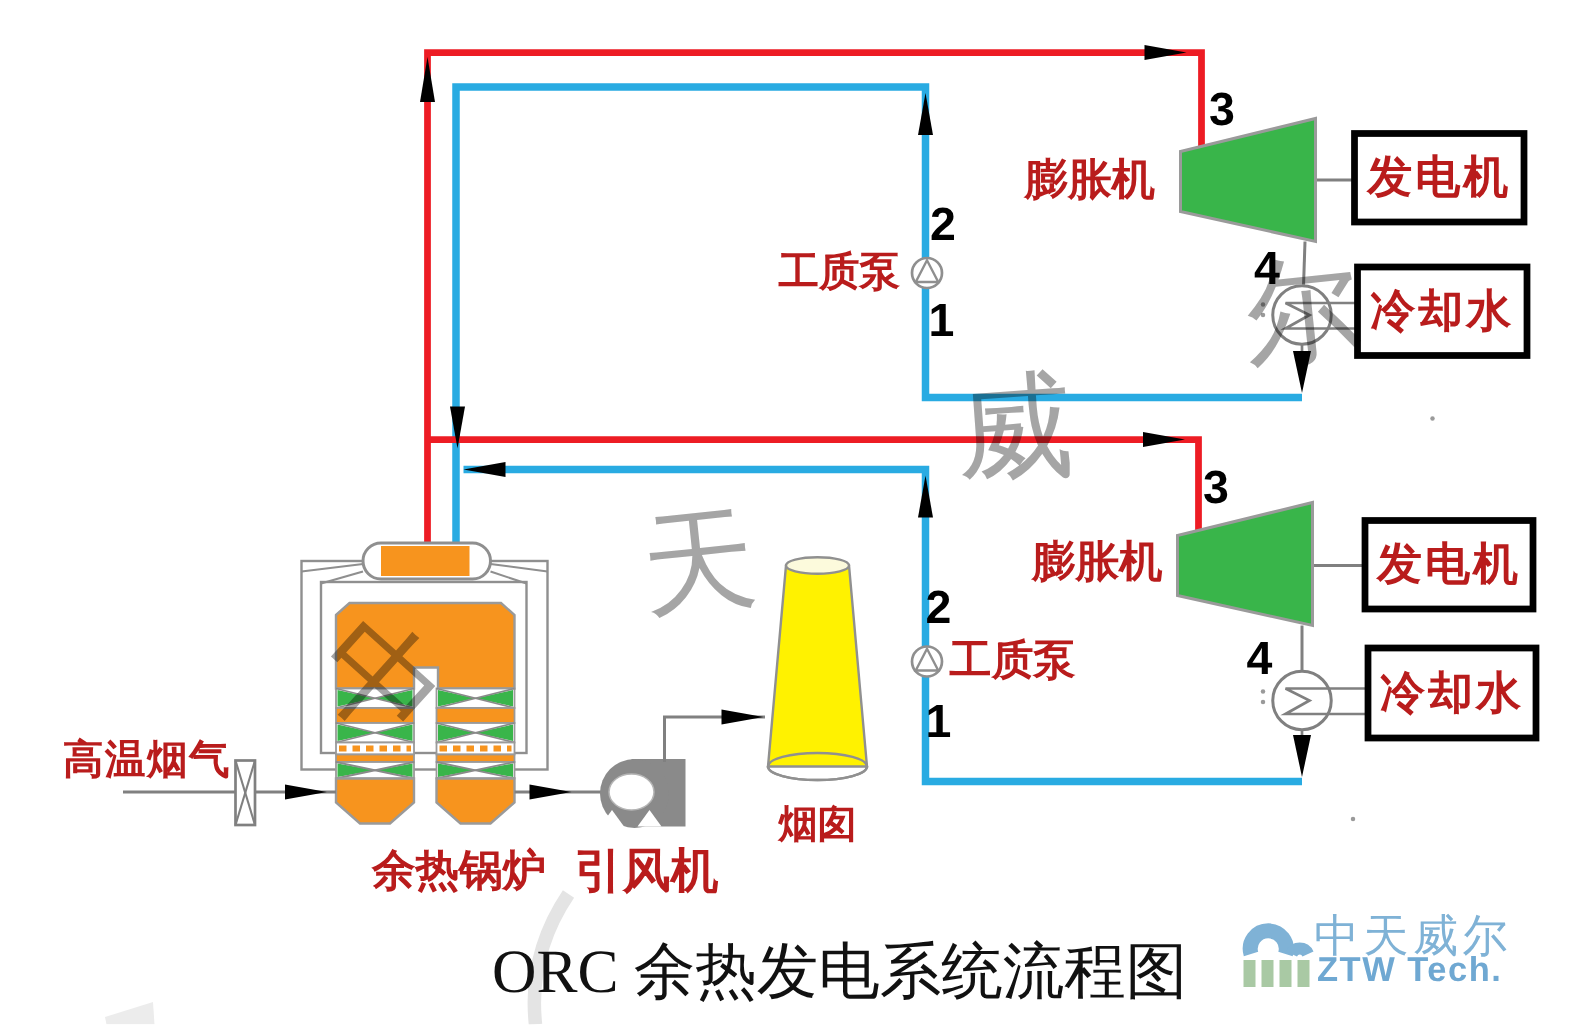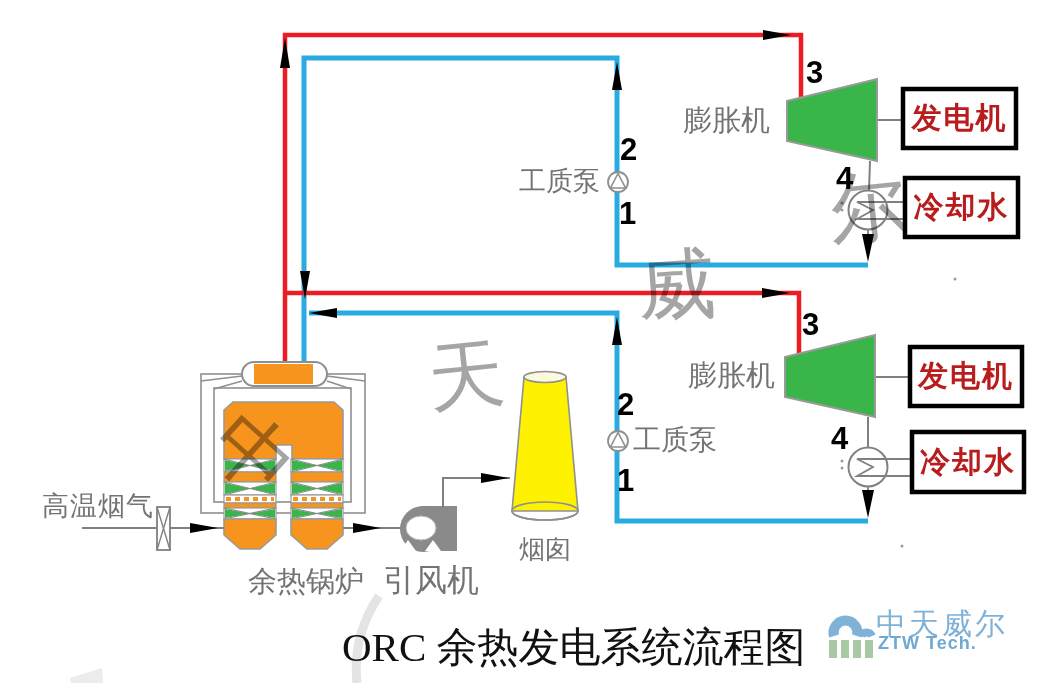--- a/index.html
+++ b/index.html
@@ -1,33 +1,33 @@
 <!DOCTYPE html>
 <html><head>
 <meta charset="utf-8">
 <style>
   html,body{margin:0;padding:0;background:#fff;}
   #stage{position:relative;width:1047px;height:683px;background:#fff;overflow:hidden;
          font-family:"Liberation Sans","DejaVu Sans",sans-serif;}
   svg{position:absolute;left:0;top:0;}
-  .lbl{position:absolute;font-weight:normal;color:#737373;white-space:nowrap;line-height:1;}
+  .lbl{position:absolute;font-weight:bold;color:#b91c1c;white-space:nowrap;line-height:1;}
   .num{position:absolute;font-weight:bold;color:#000;font-size:31px;line-height:1;}
   .boxlbl{position:absolute;display:flex;align-items:center;justify-content:center;
           font-weight:bold;color:#b91c1c;font-size:30px;letter-spacing:2px;}
   .wm{position:absolute;color:#8f8f8f;opacity:.8;mix-blend-mode:multiply;
       font-family:"Liberation Serif","DejaVu Serif",serif;line-height:1;}
   #wm1{left:253px;top:455px;font-size:80px;transform:translate(-50%,-50%) rotate(42deg);}
   #wm2{left:466px;top:376px;font-size:76px;transform:translate(-50%,-50%) rotate(-6deg);}
   #wm3{left:676px;top:286px;font-size:78px;transform:translate(-50%,-50%) rotate(-4deg);}
   #wm4{left:868px;top:208px;font-size:78px;transform:translate(-50%,-50%) rotate(-6deg);}
-  #title{position:absolute;left:342px;top:620px;font-size:41px;color:#111;
+  #title{position:absolute;left:328px;top:620px;font-size:41px;color:#111;
          font-family:"Liberation Serif","DejaVu Serif",serif;white-space:nowrap;}
   #logo-cn{position:absolute;left:876px;top:604px;font-size:30px;font-weight:normal;
            color:#7FB2D6;letter-spacing:3px;white-space:nowrap;}
-  #logo-en{position:absolute;left:878px;top:633px;font-size:18px;font-weight:bold;
+  #logo-en{position:absolute;left:878px;top:633px;font-size:23px;font-weight:bold;
            color:#6FA8D2;white-space:nowrap;letter-spacing:1px;}
 </style>
 </head>
 <body>
 
 <div id="stage">
 
   <svg width="1047" height="683" viewBox="0 0 1047 683">
 
     <g>

